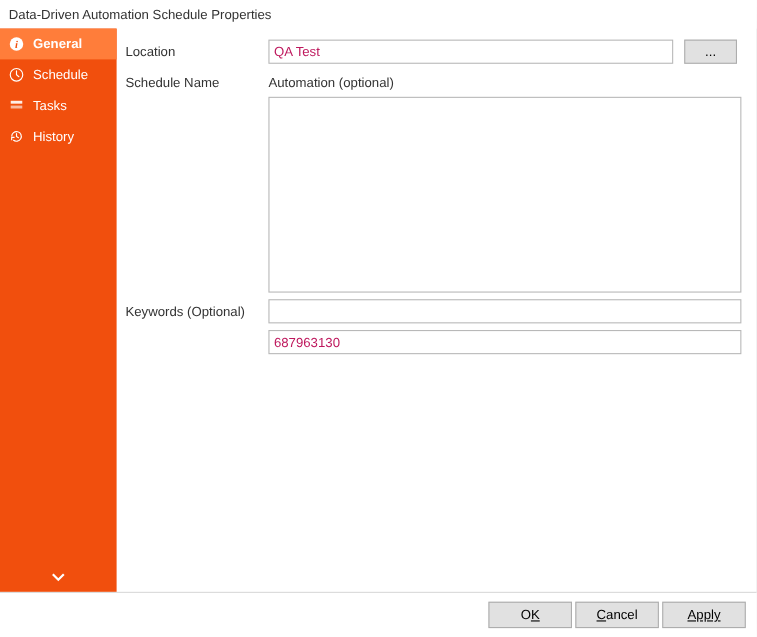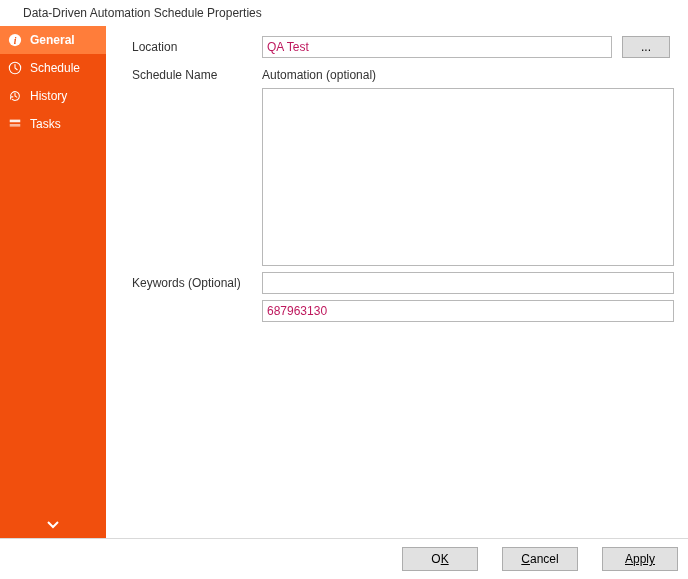--- a/index.html
+++ b/index.html
@@ -15,21 +15,21 @@
     height: 579px;
     position: relative;
     background: #fff;
     box-shadow: 0 4px 20px rgba(0,0,0,0.35);
     display: flex;
     flex-direction: column;
   }
   .titlebar {
     height: 26px;
     line-height: 26px;
-    padding-left: 23px;
+    padding-left: 8px;
     font-size: 12px;
     color: #333;
     background: #fff;
   }
   .body {
     flex: 1 1 auto;
     display: flex;
     min-height: 0;
   }
   .sidebar {
@@ -63,21 +63,21 @@
   .sidebar-arrow {
     position: absolute;
     bottom: 8px;
     left: 0; right: 0;
     text-align: center;
     color: #fff;
     cursor: pointer;
   }
   .main {
     flex: 1 1 auto;
-    padding: 10px 14px 10px 26px;
+    padding: 10px 14px 10px 8px;
     display: flex;
     flex-direction: column;
   }
   .form {
     display: grid;
     grid-template-columns: 120px 1fr 52px;
     column-gap: 10px;
     row-gap: 6px;
     align-items: start;
   }
@@ -111,21 +111,21 @@
     font-size: 12px;
     cursor: pointer;
     padding: 0;
   }
   .span2 { grid-column: 2 / span 2; }
   .footer {
     border-top: 1px solid #d9d9d9;
     padding: 8px 10px;
     display: flex;
     justify-content: flex-end;
-    gap: 24px;
+    gap: 3px;
     background: #fff;
   }
   .footer button {
     min-width: 76px;
     height: 24px;
     border: 1px solid #adadad;
     background: #e1e1e1;
     font-family: inherit;
     font-size: 12px;
     cursor: pointer;
@@ -161,36 +161,36 @@
               <circle cx="8" cy="8" r="6.5" fill="none" stroke="#fff" stroke-width="1.2"></circle>
               <path d="M8 4 V8 L10.5 10" stroke="#fff" stroke-width="1.2" fill="none" stroke-linecap="round"></path>
             </svg>
         </span>
         <span>Schedule</span>
       </div>
 
       <div class="sidebar-item">
         <span class="icon">
           <svg width="14" height="14" viewBox="0 0 16 16">
+              <rect x="2" y="3" width="12" height="3" fill="#fff" opacity="0.9"></rect>
+              <rect x="2" y="8" width="12" height="3" fill="#fff" opacity="0.6"></rect>
+            </svg>
+        </span>
+        <span>Tasks</span>
+      </div>
+
+      <div class="sidebar-item">
+        <span class="icon">
+          <svg width="14" height="14" viewBox="0 0 16 16">
               <path d="M3 8a5 5 0 1 1 1.6 3.7" fill="none" stroke="#fff" stroke-width="1.2"></path>
               <path d="M3 12v-3h3" fill="none" stroke="#fff" stroke-width="1.2"></path>
               <path d="M8 5v3l2 1.3" fill="none" stroke="#fff" stroke-width="1.2" stroke-linecap="round"></path>
             </svg>
         </span>
         <span>History</span>
-      </div>
-
-      <div class="sidebar-item">
-        <span class="icon">
-          <svg width="14" height="14" viewBox="0 0 16 16">
-              <rect x="2" y="3" width="12" height="3" fill="#fff" opacity="0.9"></rect>
-              <rect x="2" y="8" width="12" height="3" fill="#fff" opacity="0.6"></rect>
-            </svg>
-        </span>
-        <span>Tasks</span>
       </div>
 
 
       <div class="sidebar-arrow">
         <span>
           <svg width="14" height="10" viewBox="0 0 14 10" style="margin:0 auto">
               <path d="M2 2 L7 7 L12 2" fill="none" stroke="#fff" stroke-width="2"></path>
             </svg>
         </span>
       </div>

